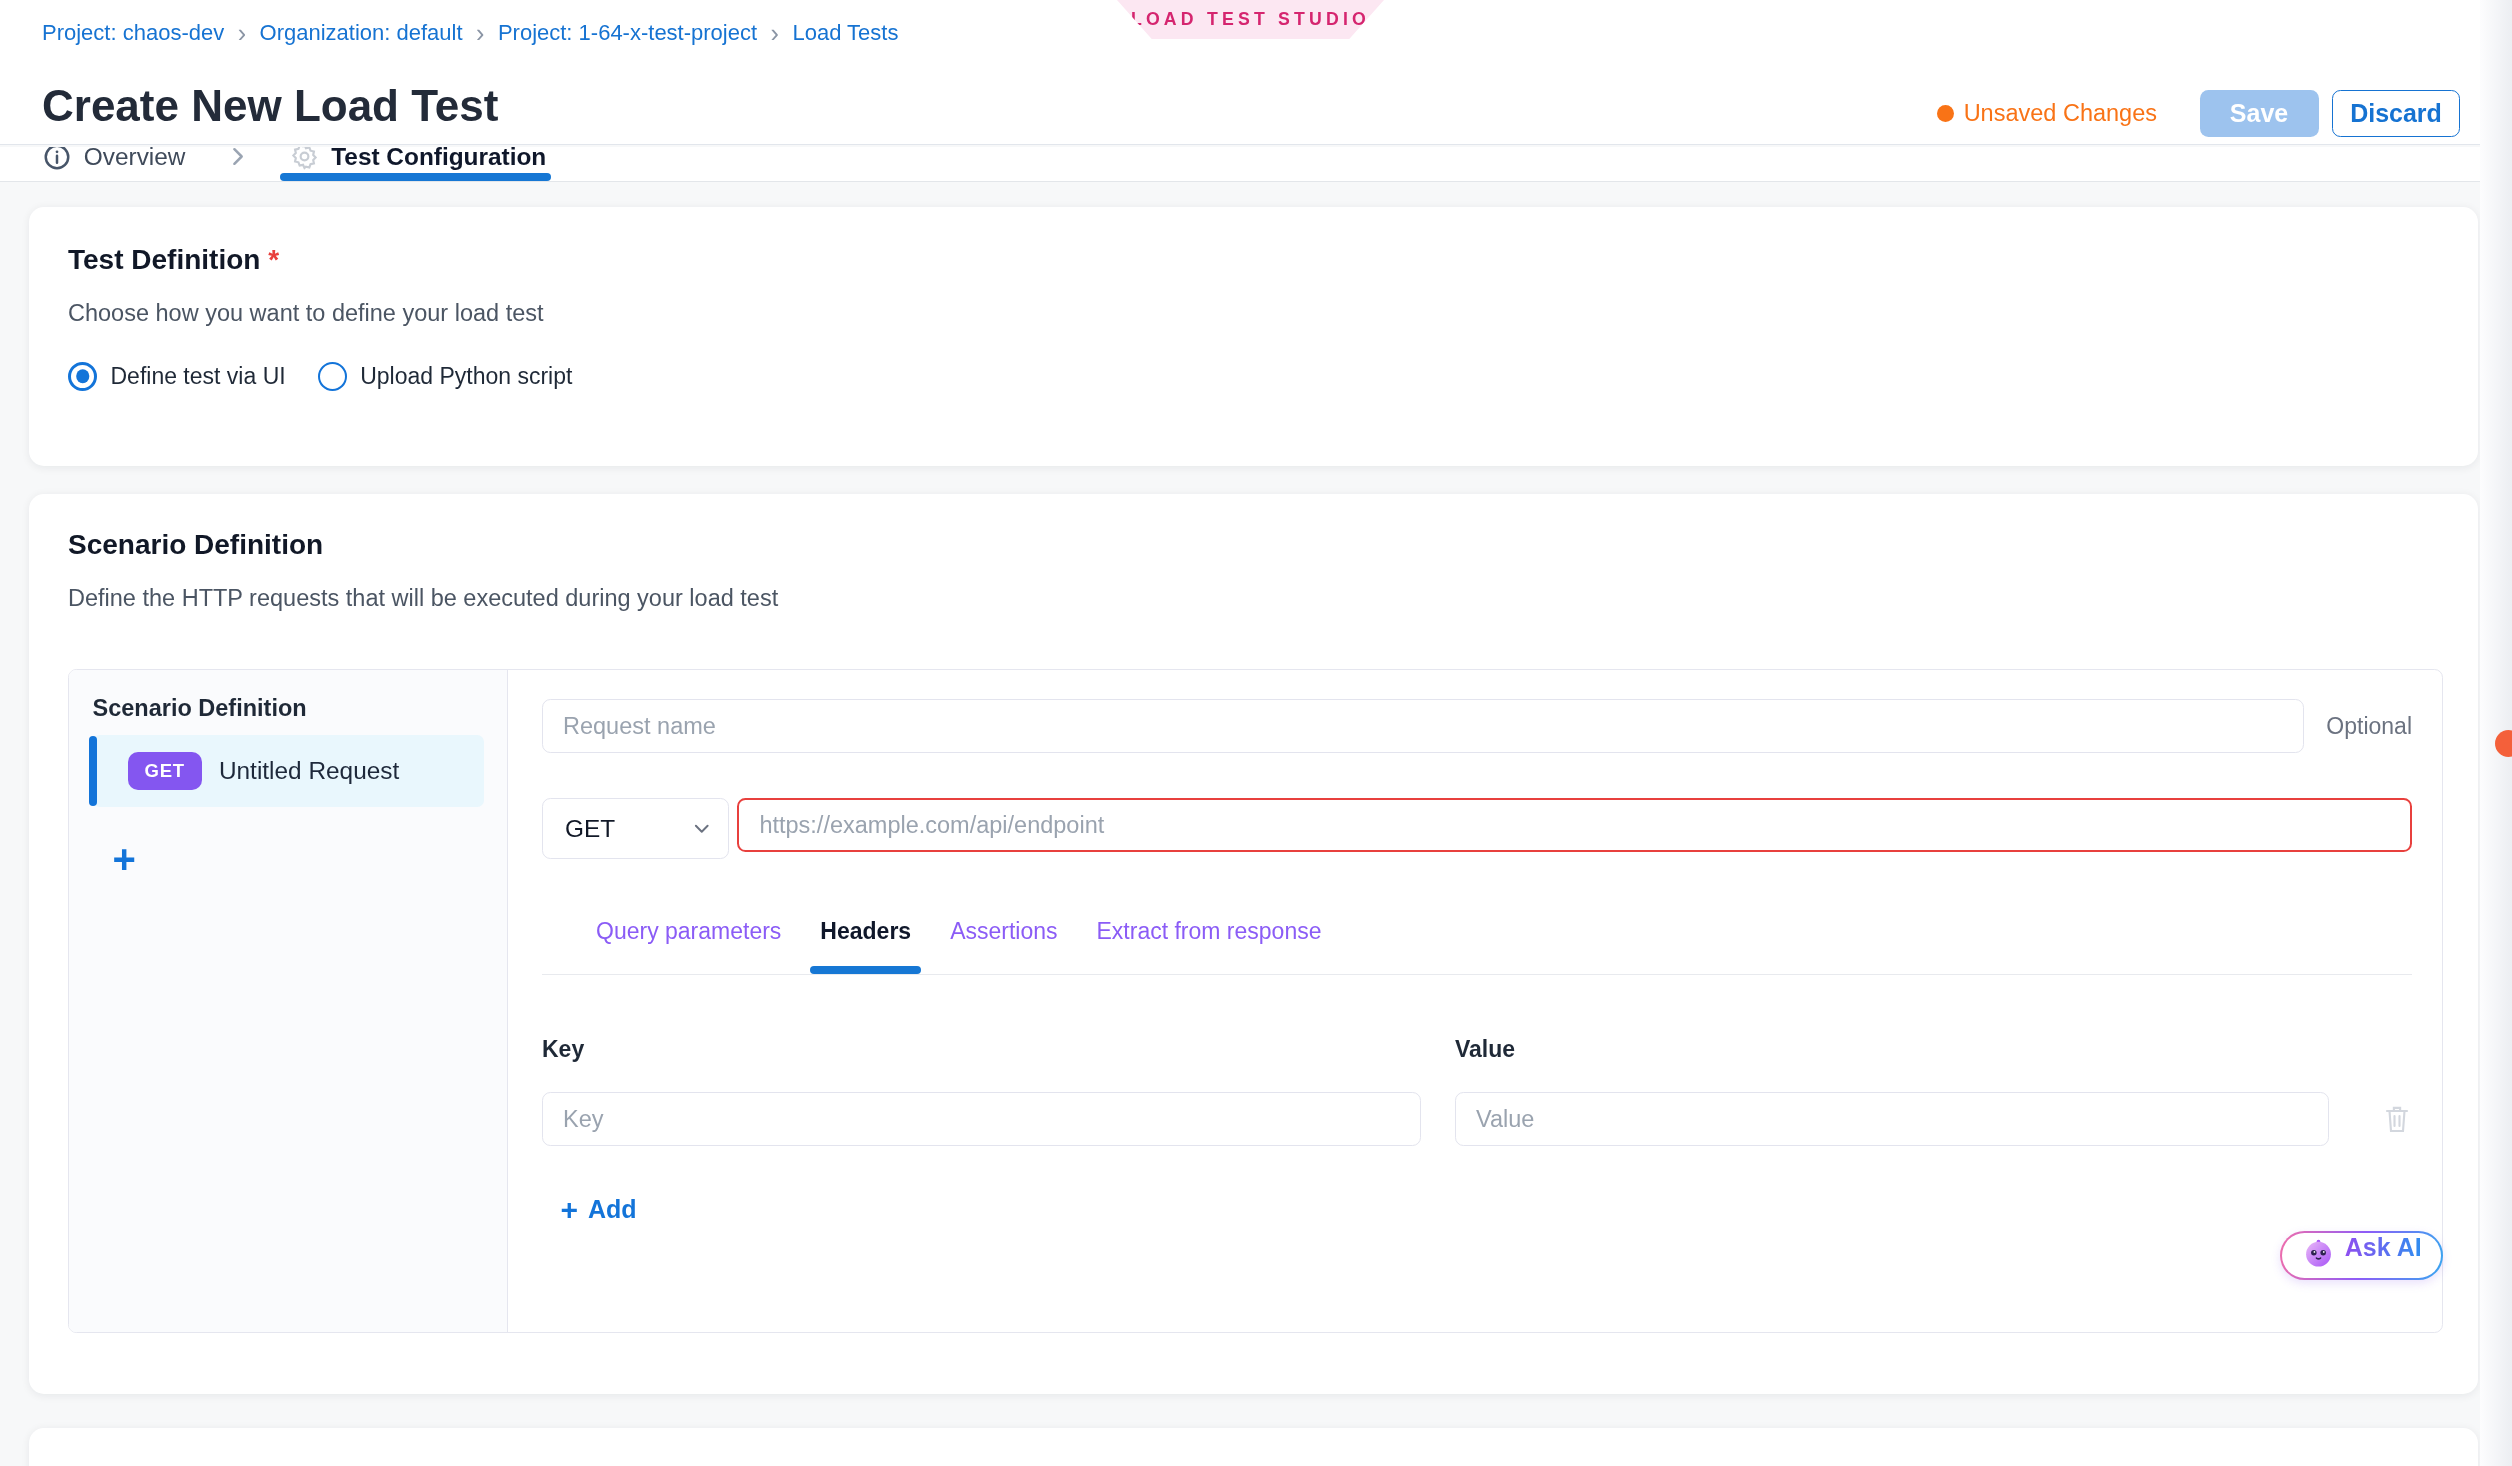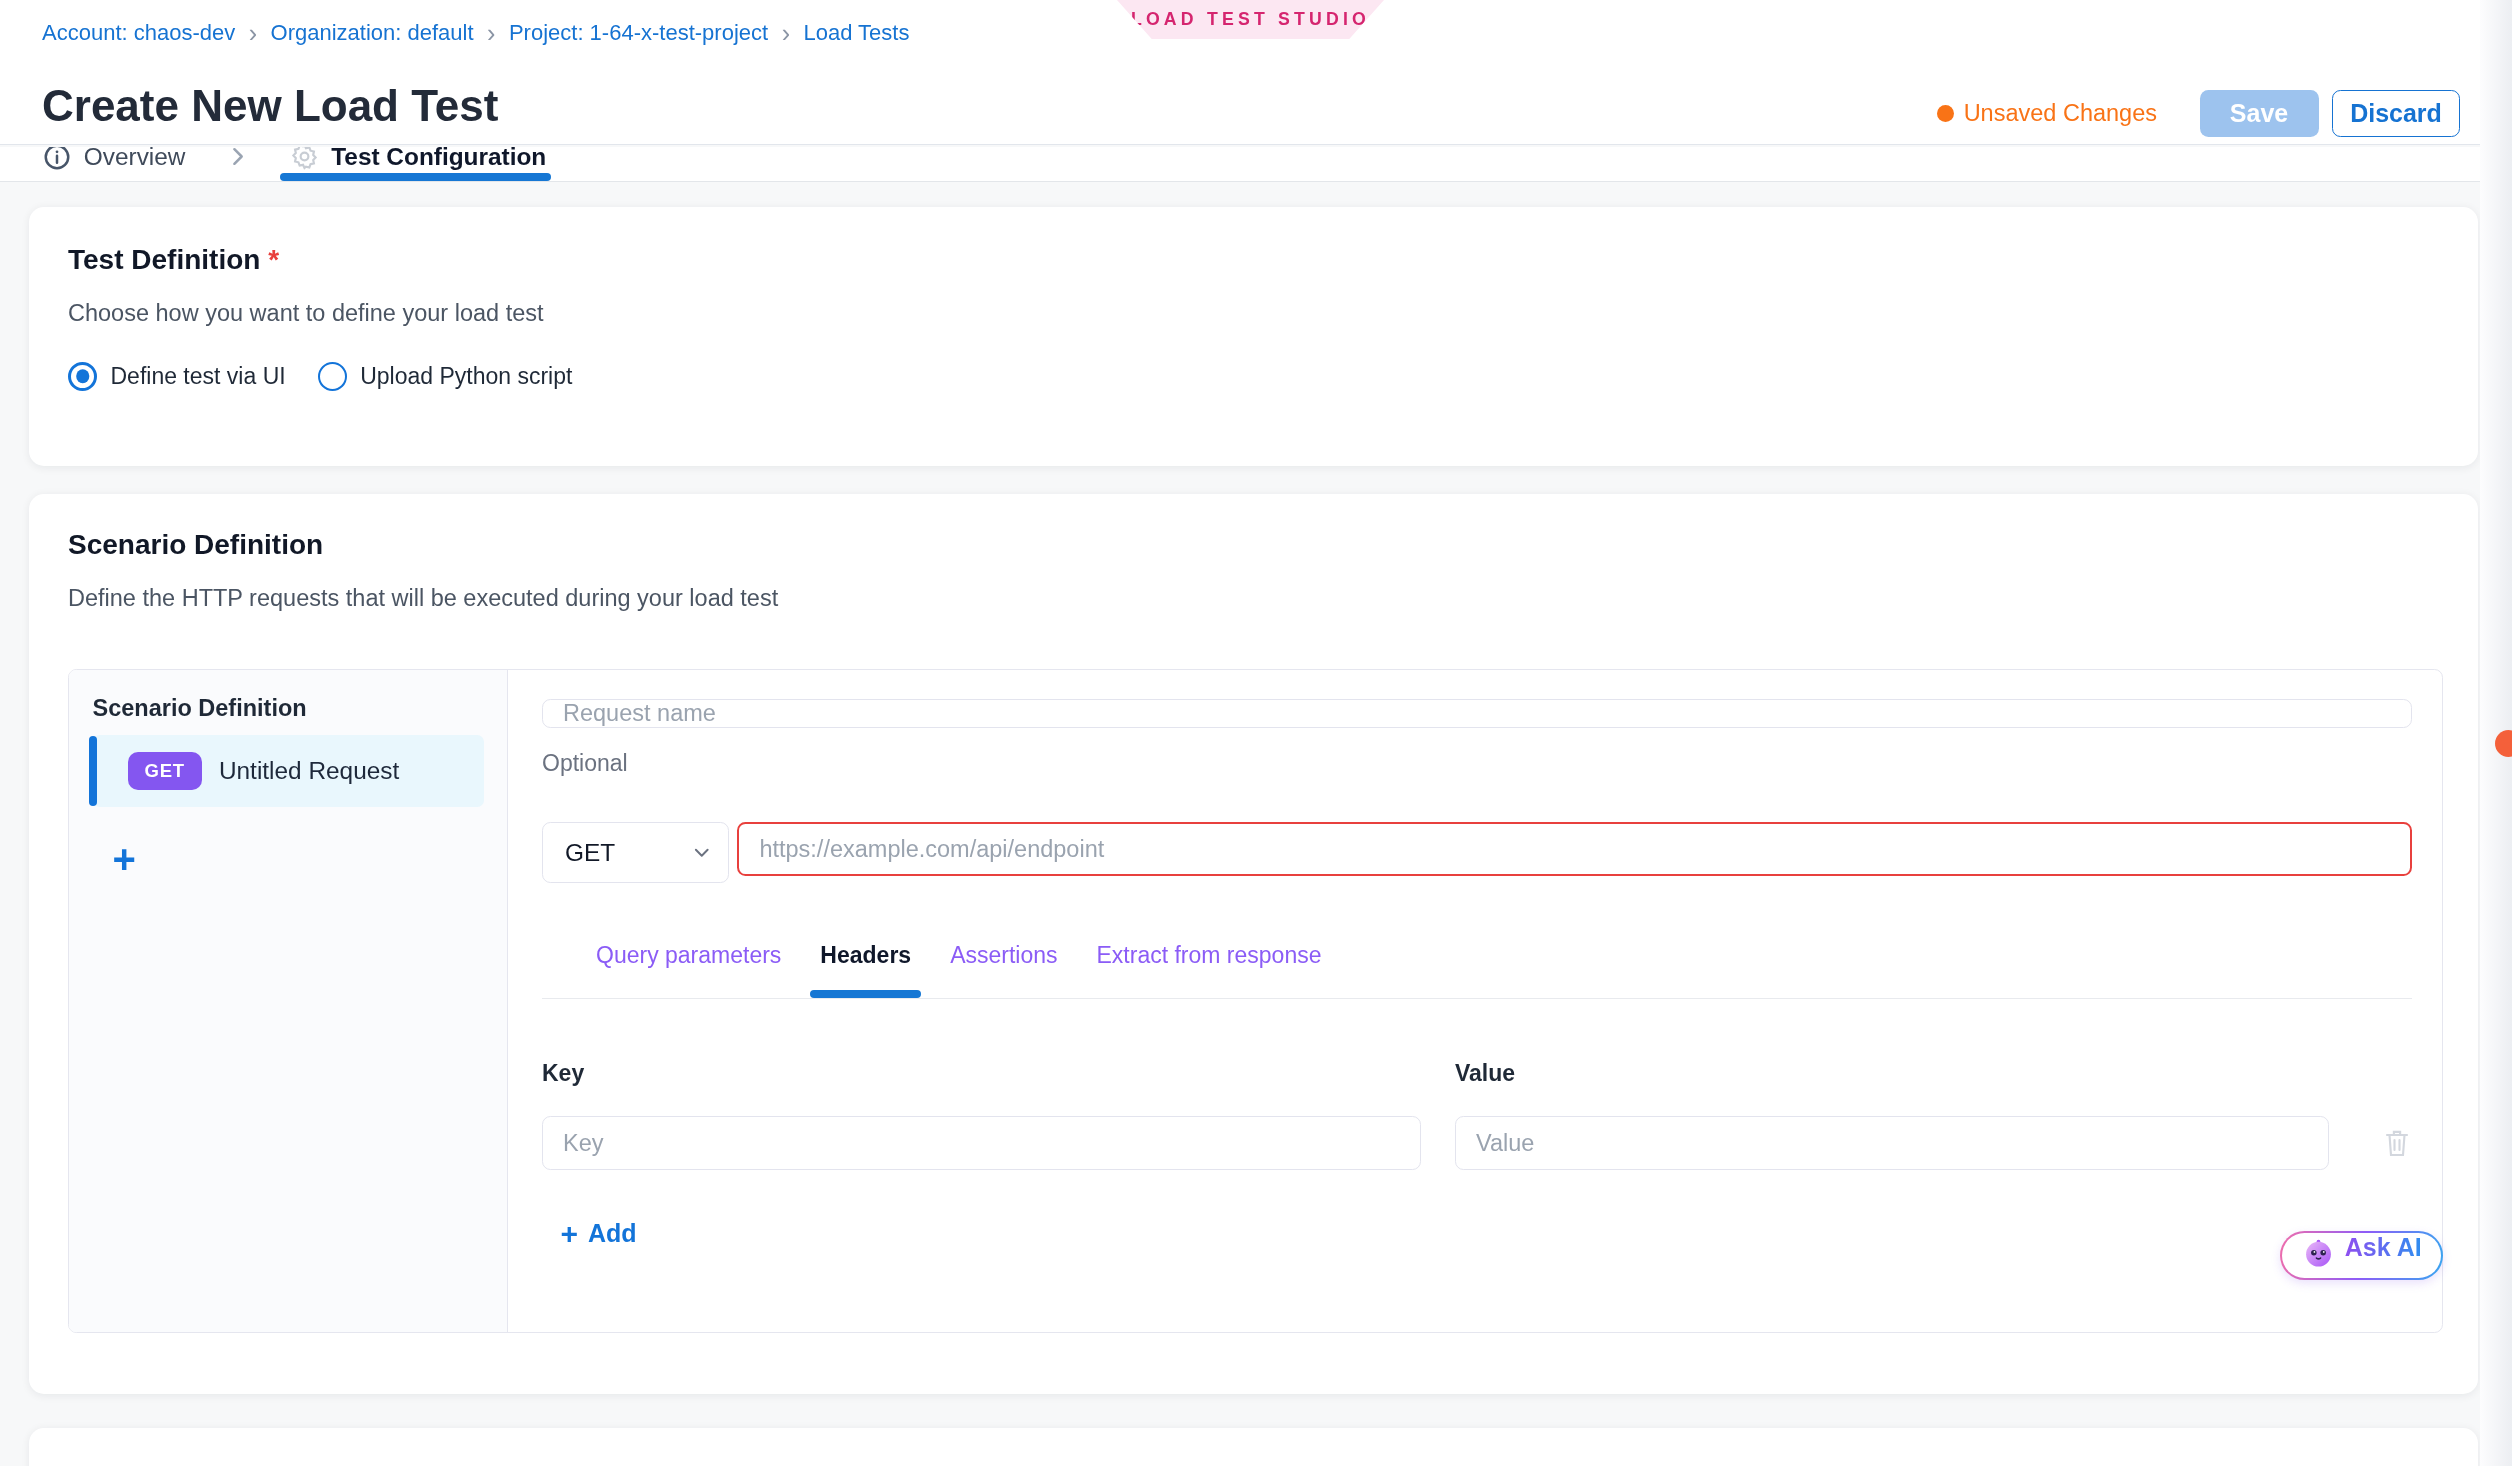--- a/index.html
+++ b/index.html
@@ -52,21 +52,21 @@
   .panel { position:absolute; left:39px; top:175px; width:2375px; height:664px; border:1.7px solid #e5e6ef; border-radius:8.4px; display:flex; background:#fff; }
   .panel-sidebar { width:439px; flex:none; background:#fafbfd; border-right:1.7px solid #e5e6ef; border-radius:6.7px 0 0 6.7px; padding:25px 23.5px; }
   .sidebar-title { font-size:23.5px; font-weight:700; color:#1f2937; height:25px; }
   .request-item { margin-top:15px; position:relative; height:72px; background:#e9f7fd; border-radius:6.7px; display:flex; align-items:center; padding-left:35px; gap:17px; cursor:pointer; }
   .request-item::before { content:""; position:absolute; left:-3.4px; top:0.8px; bottom:0.8px; width:7.6px; border-radius:5px; background:#1374d9; }
   .method-badge { background:#8456f0; color:#fff; font-size:18.5px; font-weight:700; padding:7.6px 17px; border-radius:10px; letter-spacing:0.8px; }
   .request-name { font-size:24.4px; color:#1e293b; }
   .sidebar-add { margin-top:34px; margin-left:11.8px; width:40px; font-size:40px; font-weight:600; color:#1374d9; background:none; border:none; cursor:pointer; line-height:37px; font-family:inherit; }
 
   .editor { flex:1; padding:29px 30px 0 34px; position:relative; }
-  .row-name { display:flex; gap:22px;flex-direction:column; }
+  .row-name { display:flex; align-items:center; gap:22px; }
   .input { height:54px; border:1.7px solid #e3e4ee; border-radius:8.4px; font-size:23.5px; color:#1f2937; padding:0 20px; font-family:inherit; background:#fff; width:100%; }
   .input::placeholder { color:#9aa3af; }
   .row-name .input { flex:1; }
   .optional { flex:none; font-size:23px; color:#6b7280; }
   .row-url { margin-top:45px; display:flex; align-items:stretch; gap:8.4px; height:61px; }
   .method-select { width:187px; flex:none; border:1.7px solid #e3e4ee; border-radius:8.4px; display:flex; align-items:center; justify-content:space-between; padding:0 15px 0 22px; cursor:pointer; background:#fff; }
   .method-select span { font-size:24.4px; color:#111827; }
   .url-input { flex:1; height:54px; border:2.5px solid #e8403d; }
 
   .subtabs-wrap { margin-top:59px; border-bottom:1.7px solid #e8eaee; }
@@ -94,21 +94,21 @@
   .scroll-strip { position:absolute; right:0; top:0; width:32px; height:1466px; background:linear-gradient(to right,#fdfdfe,#eceef2); z-index:7; }
   .scroll-marker { position:absolute; left:2495px; top:730px; width:27px; height:27px; border-radius:50%; background:#f4603a; z-index:8; }
 </style>
 </head>
 <body>
 
 <div class="screen">
 
   <div class="header">
     <div class="breadcrumb">
-      <span class="crumb">Account: chaos-dev</span>
+      <span class="crumb">Project: chaos-dev</span>
       <span class="crumb-sep">›</span>
       <span class="crumb">Organization: default</span>
       <span class="crumb-sep">›</span>
       <span class="crumb">Project: 1-64-x-test-project</span>
       <span class="crumb-sep">›</span>
       <span class="crumb">Load Tests</span>
     </div>
 
     <div class="studio-badge">
       <span>LOAD TEST STUDIO</span>

